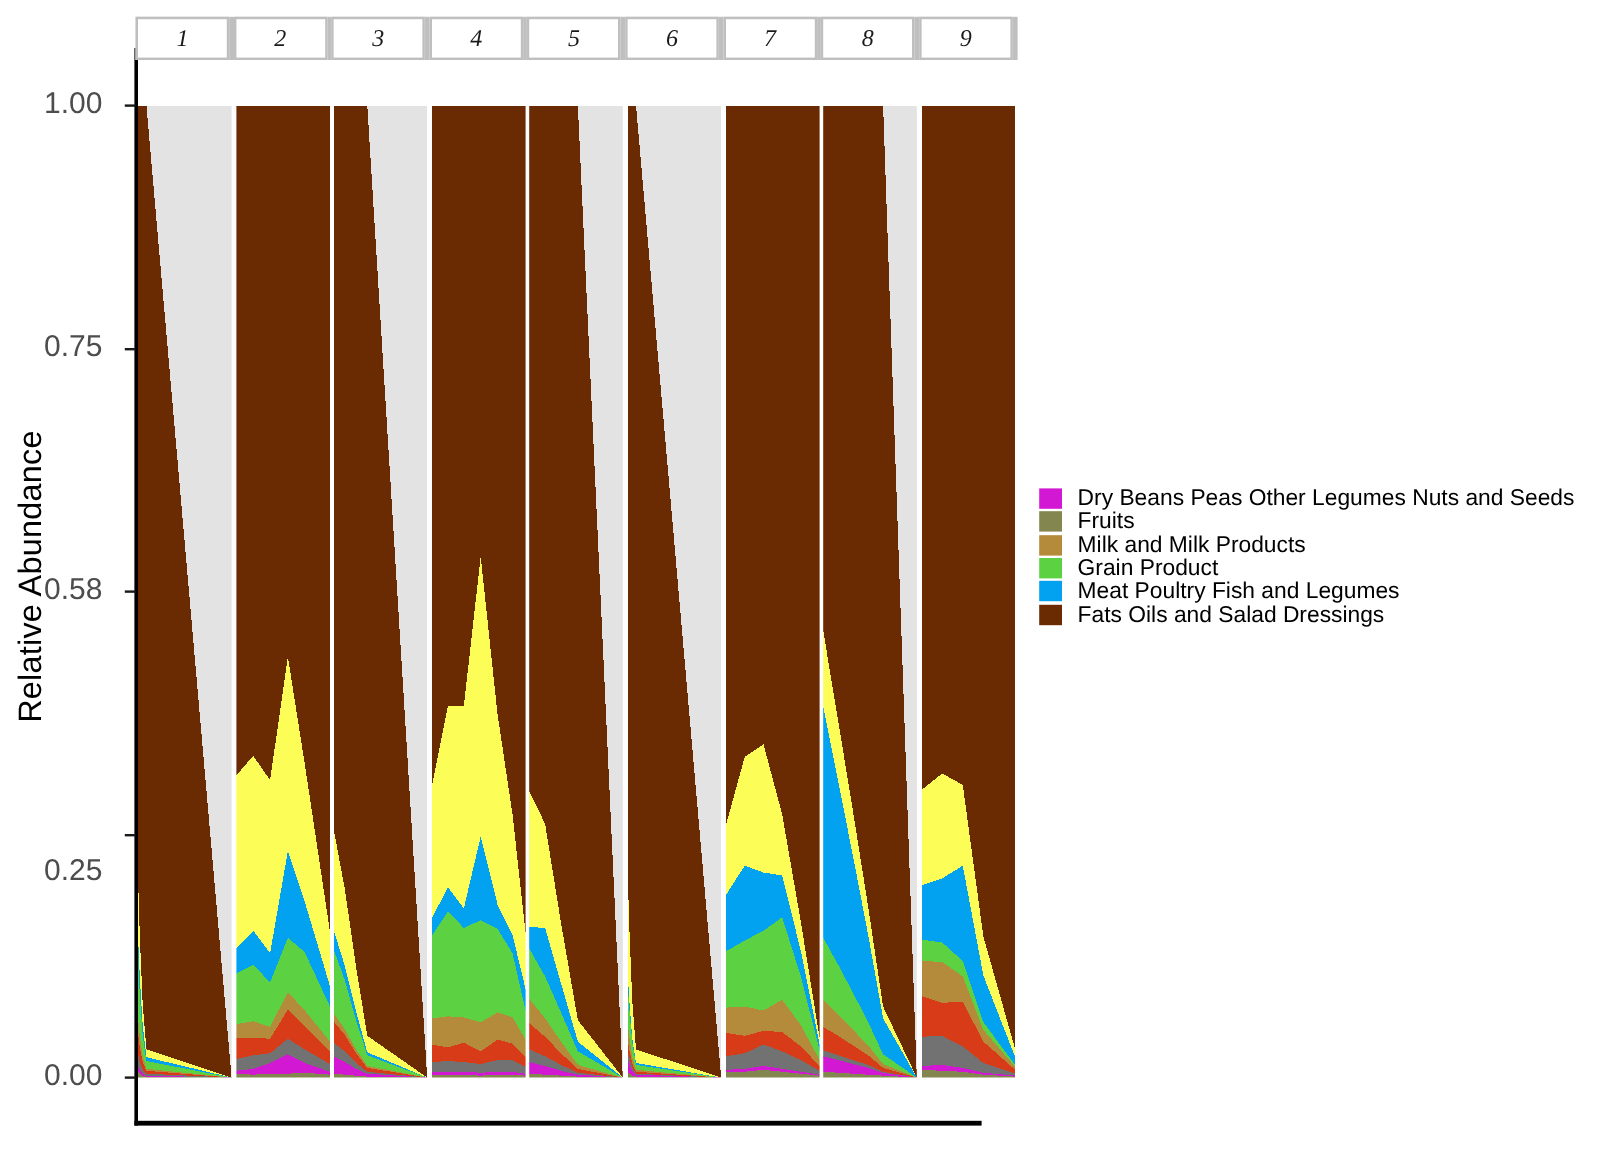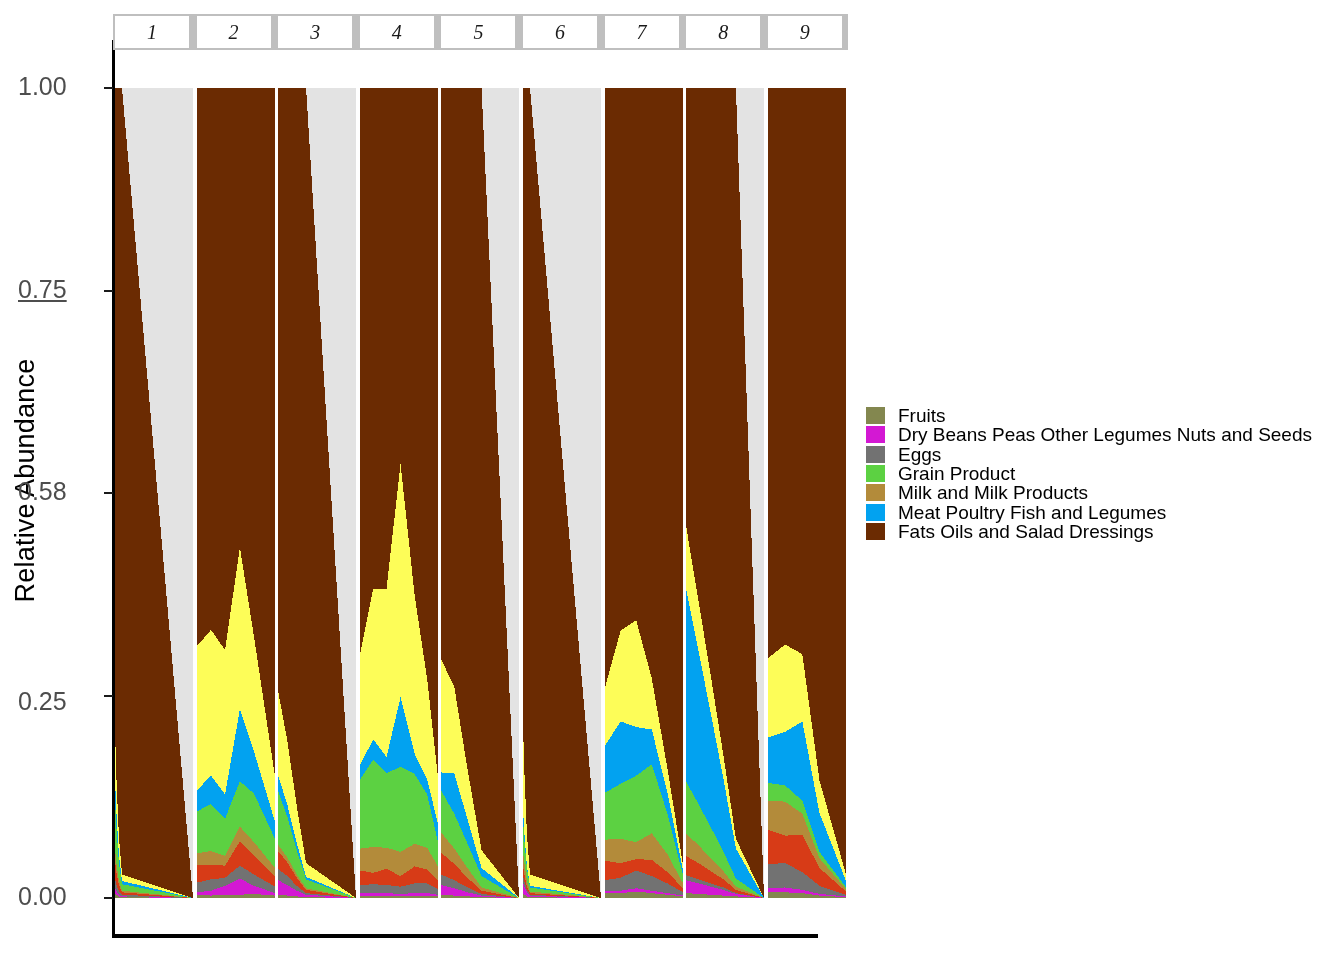--- a/index.html
+++ b/index.html
@@ -9,21 +9,21 @@
   
   .ylab{
     position:absolute;left:2px;top:0;height:960px;width:48px;
     display:flex;align-items:center;justify-content:center;
   }
   .ylab span{
     transform:rotate(-90deg);white-space:nowrap;
     font-size:27px;color:#000;letter-spacing:.2px;
   }
   .ytick{
-    position:absolute;right:0;width:86px;text-align:left;
+    position:absolute;right:0;width:86px;text-align:center;
     font-size:25px;color:#4d4d4d;font-family:"Liberation Sans",sans-serif;
   }
   #yticks{position:absolute;left:0;top:0;width:104px;height:960px;}
   .ymark{position:absolute;left:104px;width:9px;height:2px;background:#1a1a1a;}
 
   .axis-v{position:absolute;left:112px;top:40px;width:3px;height:898px;background:#000;}
   .axis-h{position:absolute;left:112px;top:934px;width:706px;height:4px;background:#000;}
 
   
   #strips{position:absolute;left:113px;top:14px;height:36px;}
@@ -54,23 +54,23 @@
 <body>
 
 <div id="root">
 
   <div class="ylab">
     <span>Relative Abundance</span>
   </div>
 
   <div id="yticks">
       <div class="ytick" style="top: 72px;">1.00</div>
-      <div class="ytick" style="top: 274.5px; text-decoration: underline;">0.75</div>
+      <div class="ytick" style="top: 274.5px;">0.75</div>
       <div class="ytick" style="top: 477px;">0.58</div>
-      <div class="ytick" style="top: 687px;">0.25</div>
+      <div class="ytick" style="top: 711px;">0.25</div>
       <div class="ytick" style="top: 882px;">0.00</div>
     </div>
 
   <div class="axis-v"></div>
   <div class="axis-h"></div>
 
   <div id="strip-bg" style="width: 734.8px;"></div>
   <div id="strips">
       <div class="strip" style="left: 0px; width: 78px;">
         <span class="strip-label">1</span>
@@ -225,38 +225,34 @@
           <polygon points="0.00,649.62 17.16,643.95 34.32,633.42 51.48,724.95 78.00,792.99 78.00,799.47 51.48,763.83 34.32,712.80 17.16,697.41 0.00,694.98" fill="#02a2f0" shape-rendering="crispEdges"></polygon>
           <polygon points="0.00,570.24 17.16,556.47 34.32,566.19 51.48,692.55 78.00,786.51 78.00,792.99 51.48,724.95 34.32,633.42 17.16,643.95 0.00,649.62" fill="#fdfd58" shape-rendering="crispEdges"></polygon>
           <polygon points="0.00,0.00 17.16,0.00 34.32,0.00 51.48,0.00 78.00,0.00 78.00,786.51 51.48,692.55 34.32,566.19 17.16,556.47 0.00,570.24" fill="#6b2b02" shape-rendering="crispEdges"></polygon>
           <polygon points="0.00,0.00 17.16,0.00 34.32,0.00 51.48,0.00 78.00,0.00 78.00,0.00 51.48,0.00 34.32,0.00 17.16,0.00 0.00,0.00" fill="#e3e3e3" shape-rendering="crispEdges"></polygon>
         </svg>
       </div>
     </div>
 
   <div id="legend">
       <div class="lgrow">
+        <span class="lgsw" style="background: rgb(211, 24, 211);"></span>
+        <span class="lgtx">Dry Beans Peas Other Legumes Nuts and Seeds</span>
+      </div>
+      <div class="lgrow">
         <span class="lgsw" style="background: rgb(131, 135, 79);"></span>
         <span class="lgtx">Fruits</span>
       </div>
       <div class="lgrow">
-        <span class="lgsw" style="background: rgb(211, 24, 211);"></span>
-        <span class="lgtx">Dry Beans Peas Other Legumes Nuts and Seeds</span>
-      </div>
-      <div class="lgrow">
-        <span class="lgsw" style="background: rgb(114, 114, 114);"></span>
-        <span class="lgtx">Eggs</span>
+        <span class="lgsw" style="background: rgb(179, 139, 58);"></span>
+        <span class="lgtx">Milk and Milk Products</span>
       </div>
       <div class="lgrow">
         <span class="lgsw" style="background: rgb(92, 209, 66);"></span>
         <span class="lgtx">Grain Product</span>
-      </div>
-      <div class="lgrow">
-        <span class="lgsw" style="background: rgb(179, 139, 58);"></span>
-        <span class="lgtx">Milk and Milk Products</span>
       </div>
       <div class="lgrow">
         <span class="lgsw" style="background: rgb(2, 162, 240);"></span>
         <span class="lgtx">Meat Poultry Fish and Legumes</span>
       </div>
       <div class="lgrow">
         <span class="lgsw" style="background: rgb(107, 43, 2);"></span>
         <span class="lgtx">Fats Oils and Salad Dressings</span>
       </div>
     </div>

